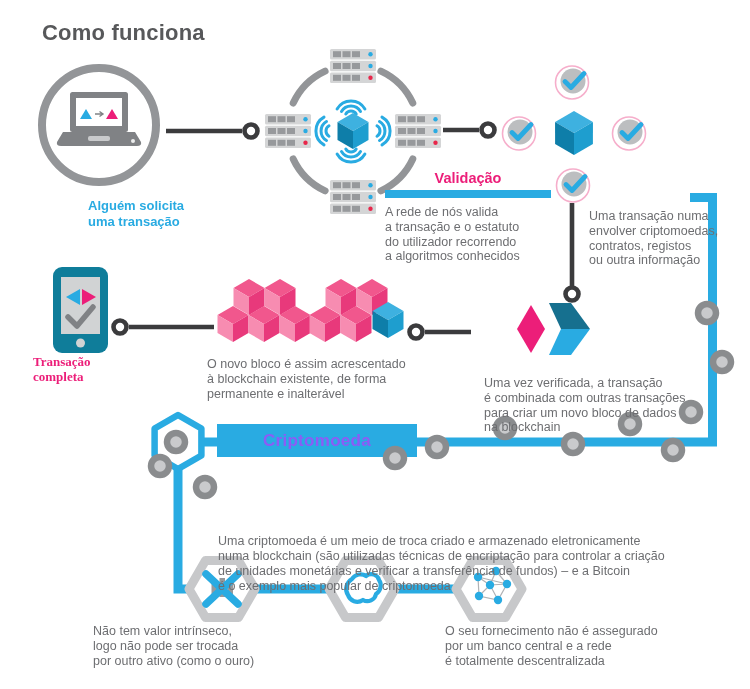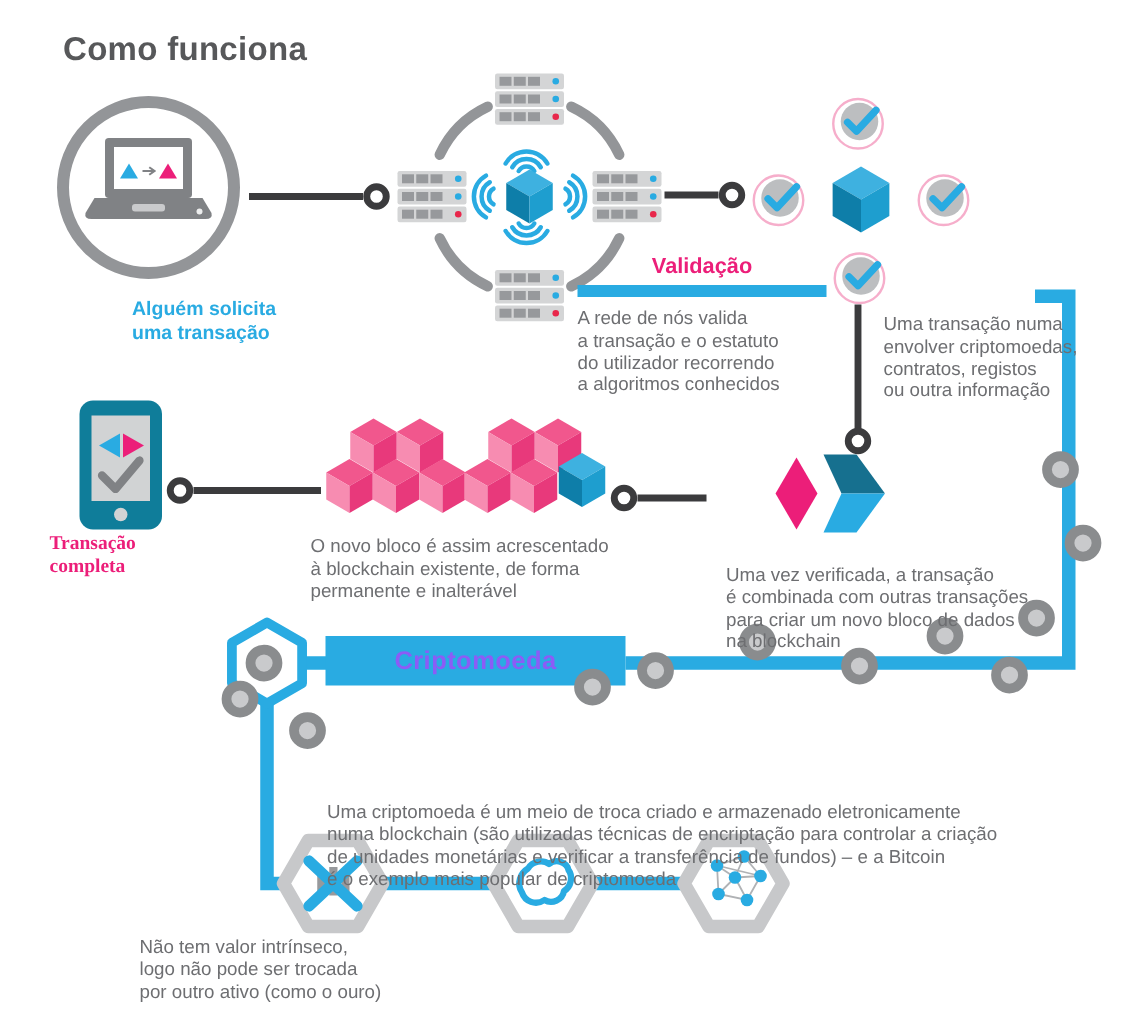--- a/index.html
+++ b/index.html
@@ -261,14 +261,17 @@
 
 <div class="banner-label" style="left:217px;top:424px;width:200px;height:33px;">Criptomoeda</div>
 <div class="txt" style="left:218px;top:490px;line-height:1.2;margin-top:44px;">Uma criptomoeda é um meio de troca criado e armazenado eletronicamente
 numa blockchain (são utilizadas técnicas de encriptação para controlar a criação
 de unidades monetárias e verificar a transferência de fundos) – e a Bitcoin
 é o exemplo mais popular de criptomoeda</div>
 
 <div class="txt" style="left:83px;top:624px;margin-left:10px;">Não tem valor intrínseco,
 logo não pode ser trocada
 por outro ativo (como o ouro)</div>
+<div class="txt" style="left:445px;top:624px;">O seu fornecimento não é assegurado
+por um banco central e a rede
+é totalmente descentralizada</div>
 
 </div>
 
 </body></html>

